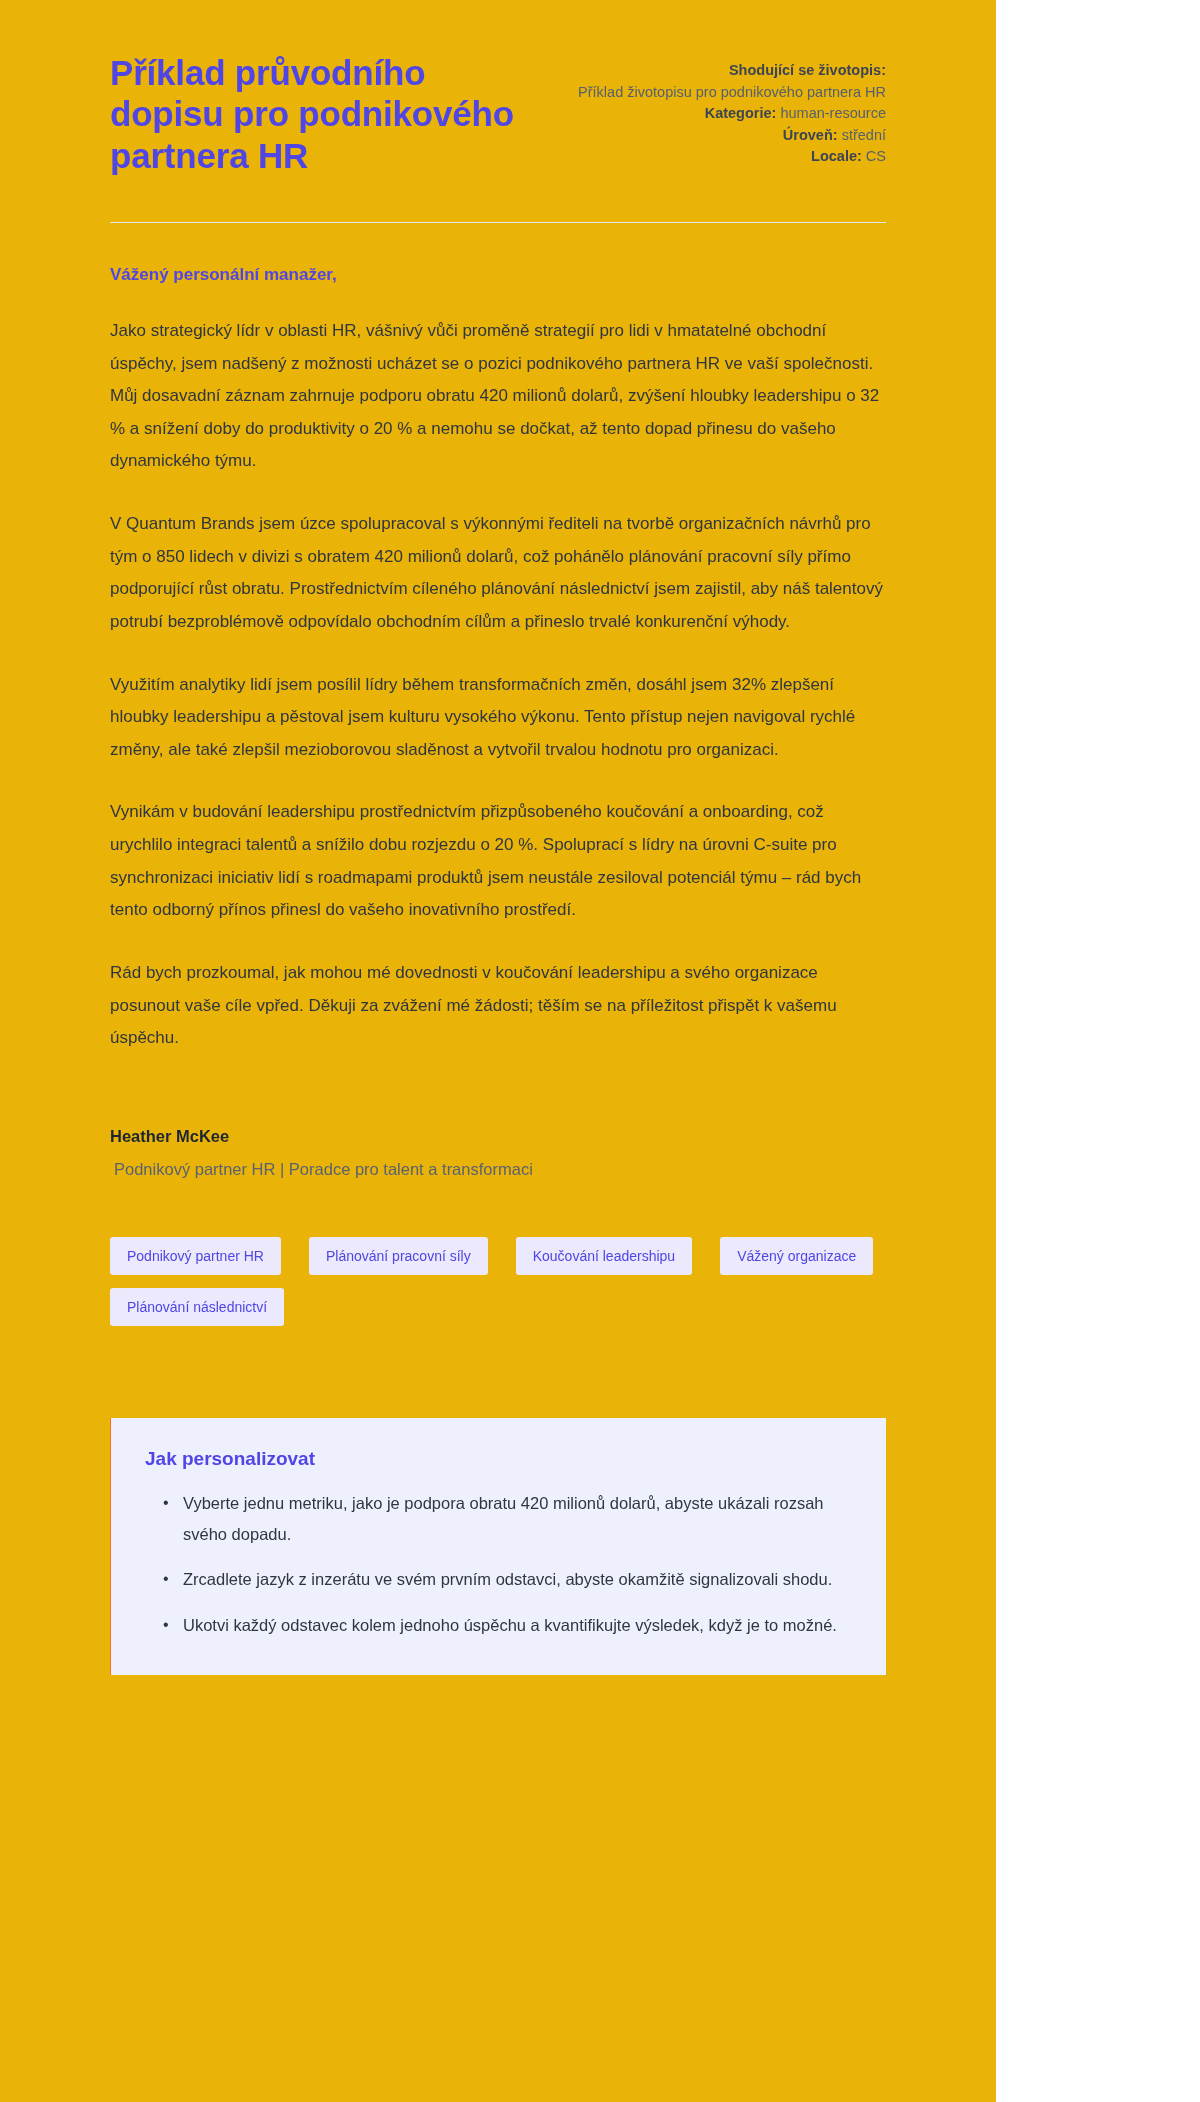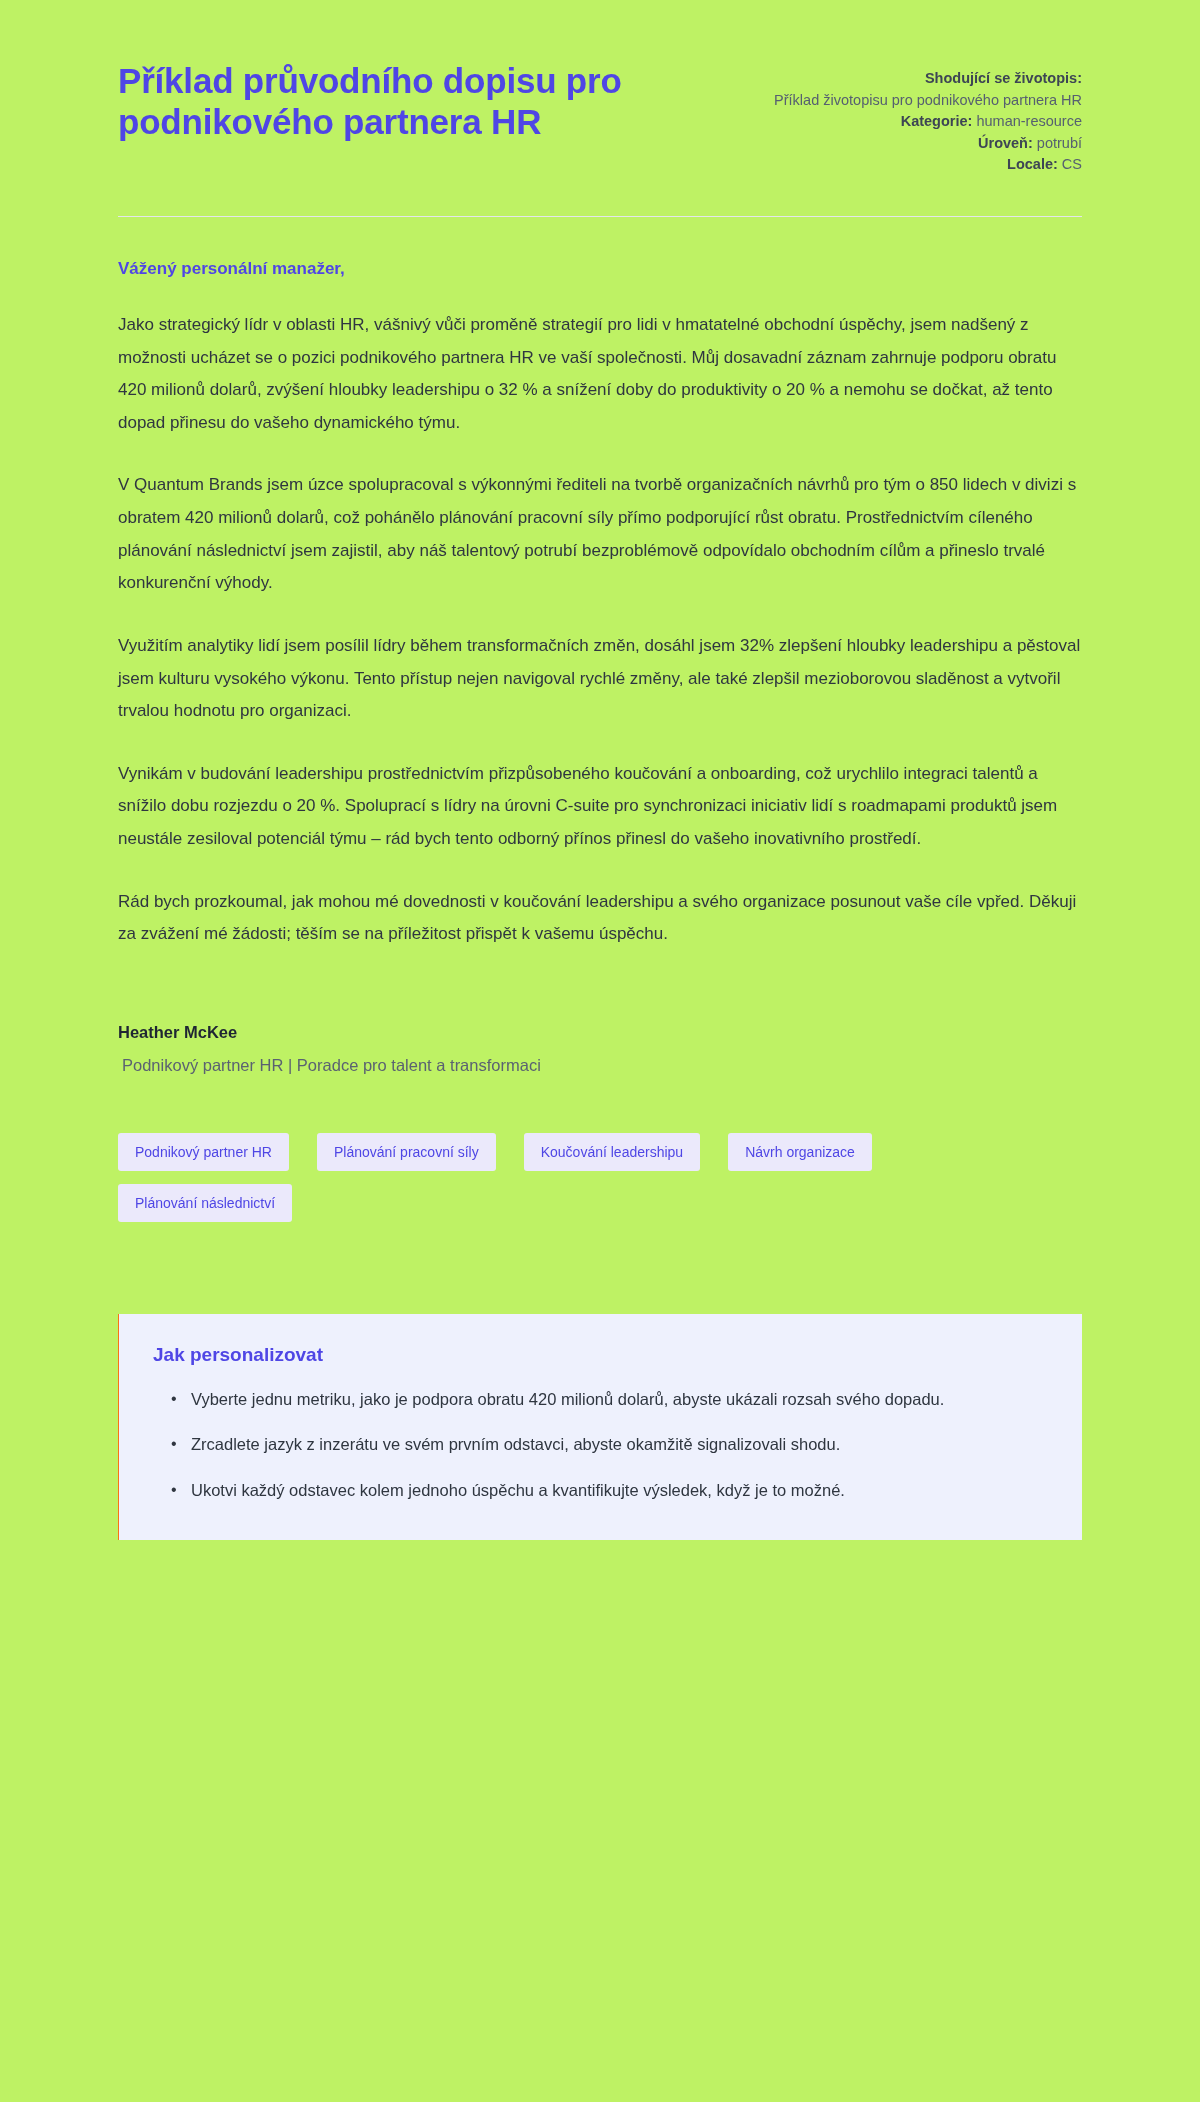--- a/index.html
+++ b/index.html
@@ -9,24 +9,24 @@
     padding: 0;
     background: #ffffff;
   }
   body {
     font-family: "Liberation Sans", "DejaVu Sans", sans-serif;
     color: #333a45;
     width: 1200px;
     min-height: 2102px;
   }
   .page {
-    width: 1200px;
+    width: 996px;
     min-height: 2102px;
-    background: #bef264;
-    padding: 8px;
+    background: #eab308;
+    padding: 0;
     position: relative;
   }
   .inner {
     padding: 52px 110px 40px 110px;
   }
 
   
   .doc-header {
     display: flex;
     align-items: flex-start;
@@ -179,21 +179,21 @@
         </div>
         <div class="meta-row">
           <span class="meta-resume-title">Příklad životopisu pro podnikového partnera HR</span>
         </div>
         <div class="meta-row">
           <span class="meta-label">Kategorie:</span>
           <span class="meta-value">human-resource</span>
         </div>
         <div class="meta-row">
           <span class="meta-label">Úroveň:</span>
-          <span class="meta-value">potrubí</span>
+          <span class="meta-value">střední</span>
         </div>
         <div class="meta-row">
           <span class="meta-label">Locale:</span>
           <span class="meta-value">CS</span>
         </div>
       </div>
     </div>
 
     <hr class="rule">
 
@@ -208,21 +208,21 @@
 
     <div class="signature">
       <p class="sig-name">Heather McKee</p>
       <p class="sig-role">Podnikový partner HR | Poradce pro talent a transformaci</p>
     </div>
 
     <div class="tags">
       <span class="tag">Podnikový partner HR</span>
       <span class="tag">Plánování pracovní síly</span>
       <span class="tag">Koučování leadershipu</span>
-      <span class="tag">Návrh organizace</span>
+      <span class="tag">Vážený organizace</span>
       <span class="tag">Plánování následnictví</span>
     </div>
 
     <div class="callout">
       <h2 class="callout-title">Jak personalizovat</h2>
       <ul>
         <li>Vyberte jednu metriku, jako je podpora obratu 420 milionů dolarů, abyste ukázali rozsah svého dopadu.</li>
         <li>Zrcadlete jazyk z inzerátu ve svém prvním odstavci, abyste okamžitě signalizovali shodu.</li>
         <li>Ukotvi každý odstavec kolem jednoho úspěchu a kvantifikujte výsledek, když je to možné.</li>
       </ul>

